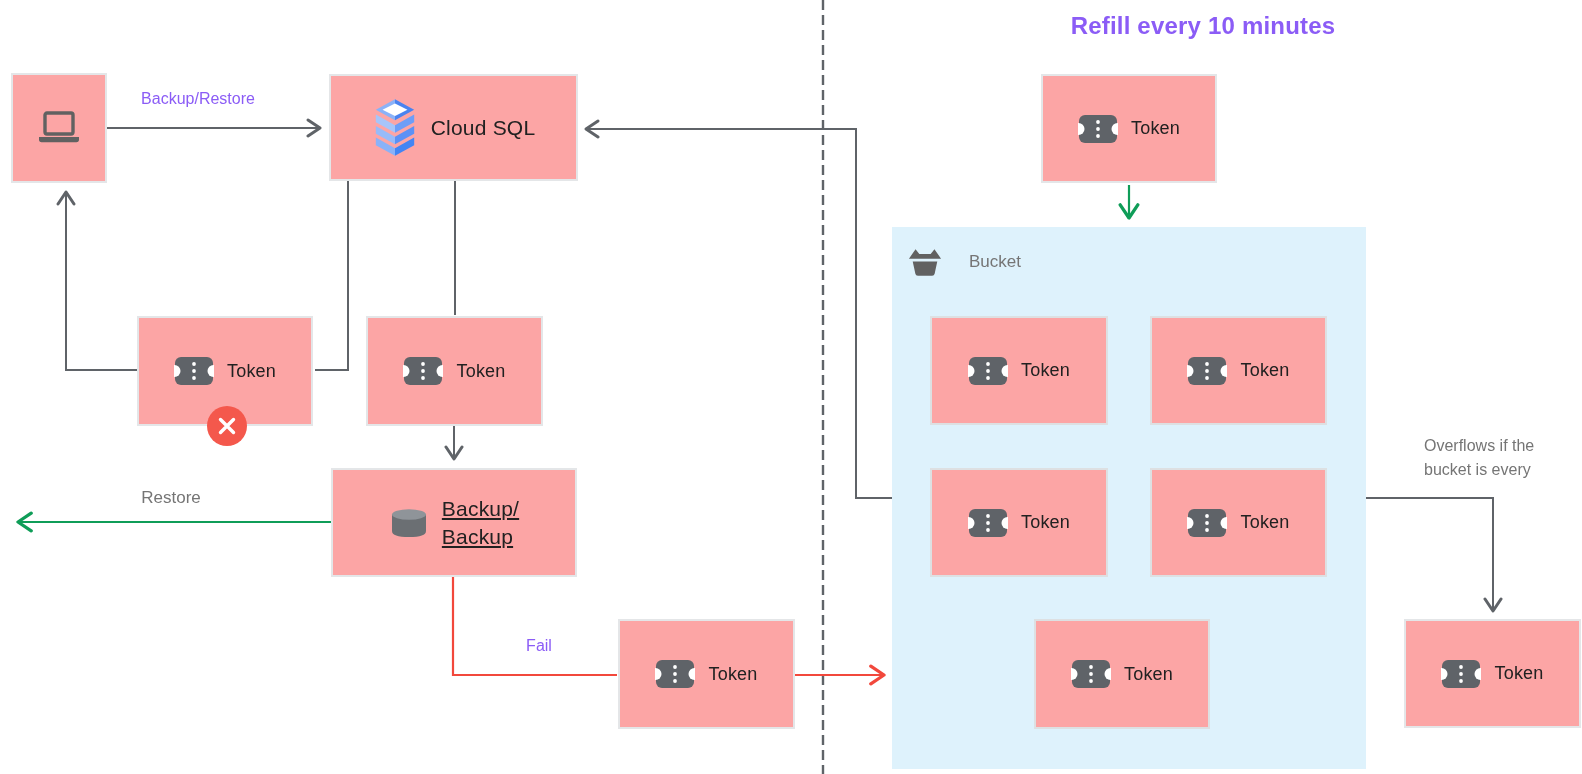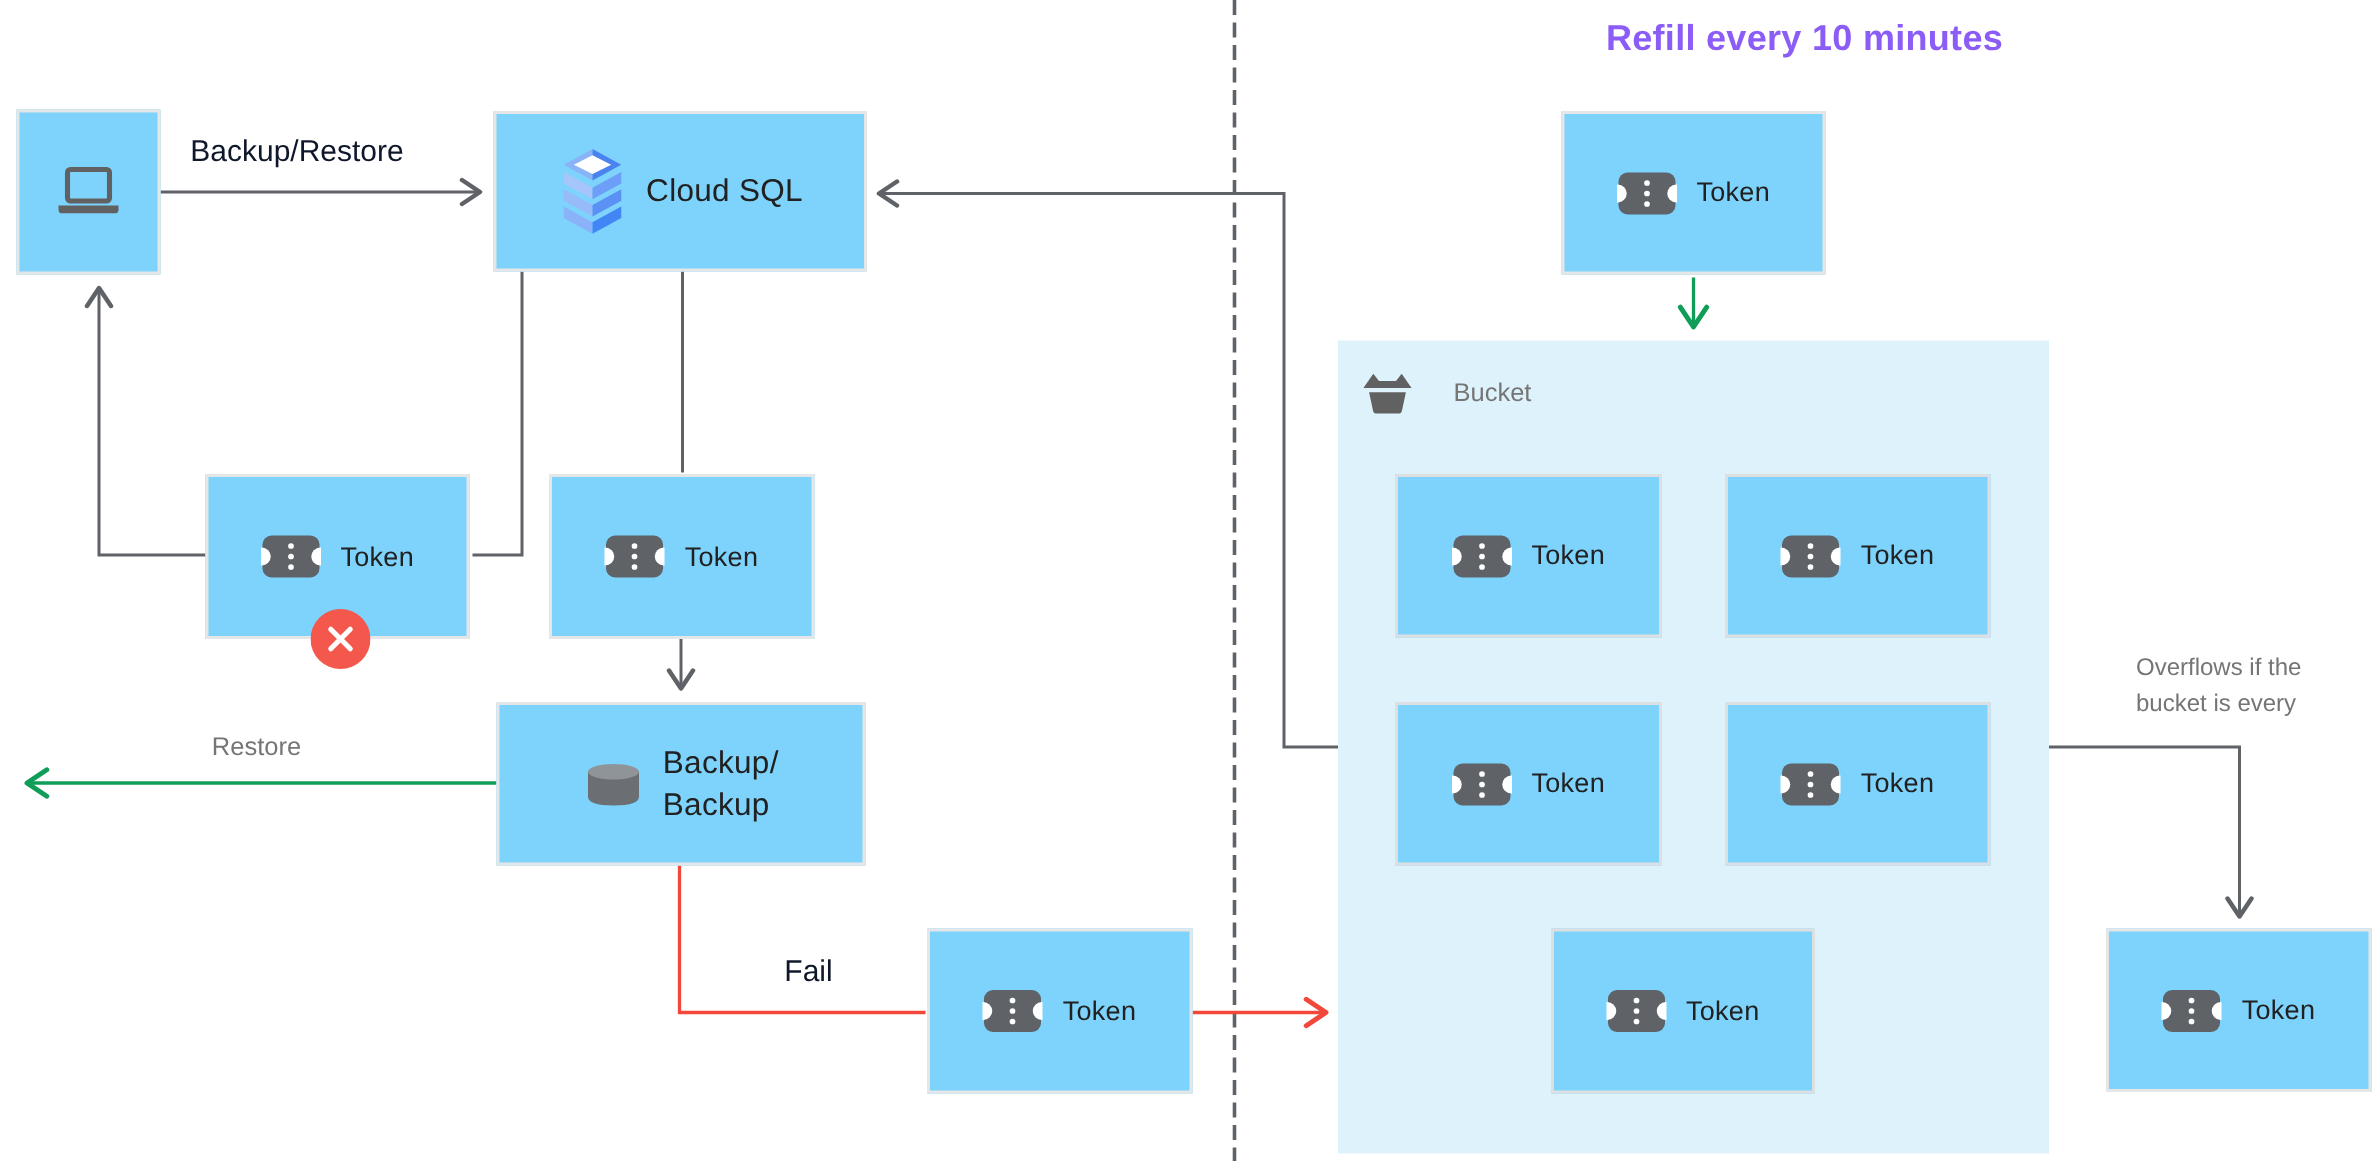--- a/index.html
+++ b/index.html
@@ -2,46 +2,46 @@
 <html><head>
 <meta charset="utf-8">
 <style>
   html,body{margin:0;padding:0;background:#ffffff;}
   .canvas{
     position:relative;width:1582px;height:774px;background:#ffffff;overflow:hidden;
     font-family:"Liberation Sans", sans-serif;
   }
   .wires{position:absolute;left:0;top:0;z-index:1;pointer-events:none;}
   .node{
-    position:absolute;background:#7dd3fc;border:2px solid #E4E6E8;
+    position:absolute;background:#fca5a5;border:2px solid #E4E6E8;
     display:flex;align-items:center;justify-content:center;gap:13px;
     box-sizing:border-box;z-index:2;
   }
   .node .label{color:#212121;font-size:21px;letter-spacing:.2px;}
   .token .label{font-size:18px;}
   .bucket-area{
     position:absolute;left:892px;top:227px;width:474px;height:542px;
     background:#DEF2FC;z-index:0;
   }
   .bucket-caption{
     position:absolute;left:16px;top:18px;display:flex;align-items:center;gap:27px;
     color:#757575;font-size:17px;
   }
-  .edge-label{position:absolute;color:#0f172a;font-size:20px;z-index:2;text-align:center;}
+  .edge-label{position:absolute;color:#8b5cf6;font-size:16px;z-index:2;text-align:center;}
   .title{
     position:absolute;left:1003px;top:12px;width:400px;text-align:center;
     font-size:24px;font-weight:bold;color:#8b5cf6;z-index:2;letter-spacing:.2px;
   }
   .badge{position:absolute;left:207px;top:406px;width:40px;height:40px;z-index:3;}
   .overflow-note{position:absolute;left:1424px;top:434px;width:160px;color:#757575;
     font-size:16px;line-height:24px;text-align:left;z-index:2;}
   .success-label{left:71px;top:488px;width:200px;font-size:17px;}
   .fail-label{left:489px;top:637px;width:100px;}
   .br-edge-label{left:98px;top:90px;width:200px;}
-  .backup-text{line-height:1.32;text-align:left;}
+  .backup-text{line-height:1.32;text-align:left;text-decoration:underline;}
 </style>
 </head>
 <body>
 
 <div class="canvas">
 
   <div class="bucket-area">
     <div class="bucket-caption">
       <svg width="34" height="33" viewBox="0 0 36 34">
         <path d="M1,14 L8,4 L12,9 L24,9 L28,4 L35,14 Z" fill="#616161"></path>

